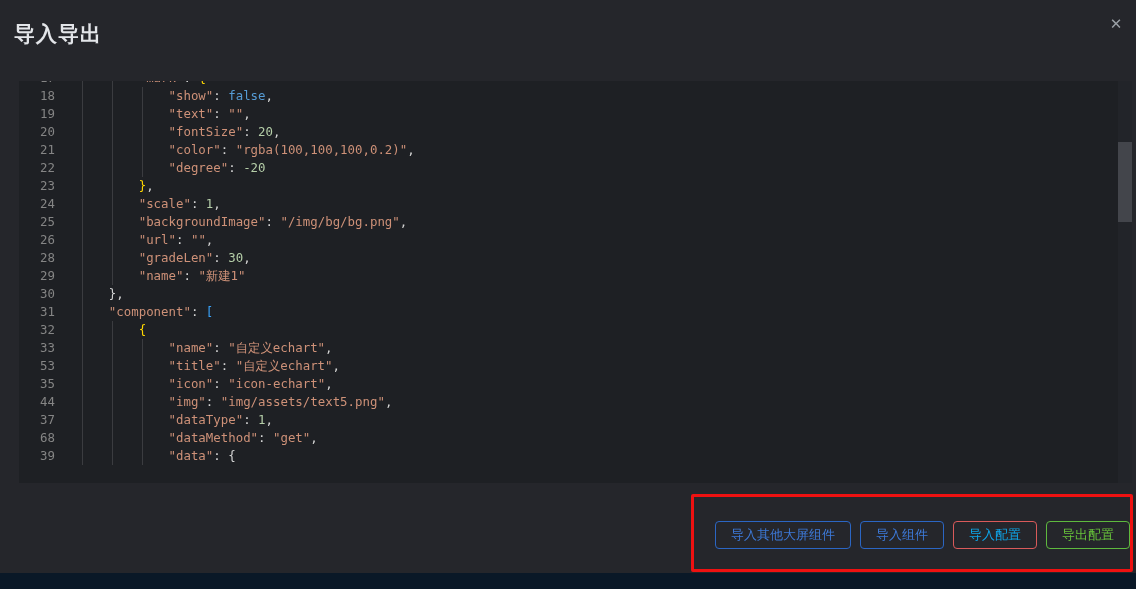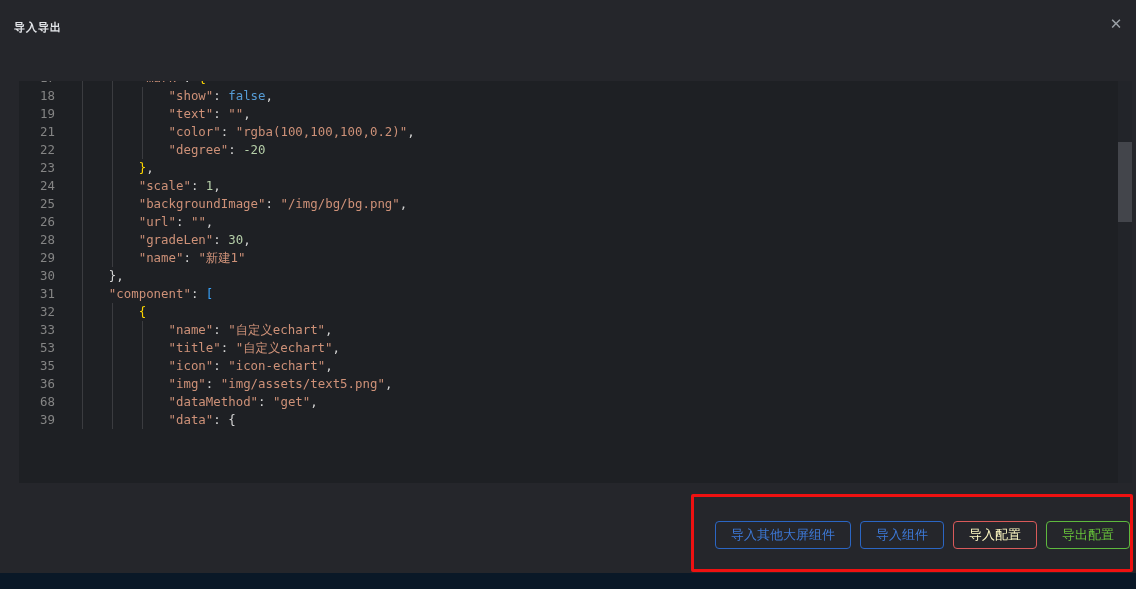--- a/index.html
+++ b/index.html
@@ -1,20 +1,20 @@
 <!DOCTYPE html>
 <html><head>
 <meta charset="utf-8">
 <style>
   * { margin:0; padding:0; box-sizing:border-box; }
   html,body { width:1136px; height:589px; overflow:hidden; }
   body { background:#0a1827; font-family:"Liberation Sans", sans-serif; position:relative; }
 
   .modal { position:absolute; left:0; top:0; width:1136px; height:573px; background:#25262b; }
-  .modal-title { position:absolute; left:14px; top:20px; font-size:11px; font-weight:bold;
+  .modal-title { position:absolute; left:14px; top:20px; font-size:21px; font-weight:bold;
                  color:#e3e5e9; letter-spacing:1px; }
   .close-btn { position:absolute; right:8px; top:12px; width:24px; height:24px;
                color:#9aa0a6; font-size:15px; line-height:24px; text-align:center; cursor:pointer; }
 
   
   .editor { position:absolute; left:19px; top:81px; width:1113px; height:402px;
             background:#1e2024; overflow:hidden; cursor:text; }
   .code-content { position:absolute; left:0; top:-12px; right:14px;
                   font-family:"DejaVu Sans Mono", monospace; font-size:12.4px; }
   .code-line { position:relative; height:18px; line-height:18px; white-space:pre; }
@@ -33,54 +33,56 @@
   .scrollbar { position:absolute; right:0; top:0; width:14px; height:402px; background:#222429; }
   .scroll-thumb { position:absolute; left:0; width:14px; top:61px; height:80px; background:#43454b; }
 
   
   .btn-row { position:absolute; left:700px; top:521px; width:430px; height:28px;
              display:flex; justify-content:flex-end; align-items:flex-start; gap:9px; }
   .btn { height:28px; padding:0 15px; background:transparent; border-radius:4px;
          font-size:13px; line-height:26px; border:1px solid transparent; cursor:pointer;
          font-family:"Liberation Sans", sans-serif; white-space:nowrap; }
   .btn-blue  { border-color:#2b66c4; color:#3d79d8; }
-  .btn-red   { border-color:#da5a5a; color:#fef9c3; }
+  .btn-red   { border-color:#da5a5a; color:#0ea5e9; }
   .btn-green { border-color:#5eb93e; color:#67c23a; }
 
   
   .annotation { position:absolute; left:691px; top:494px; width:442px; height:78px;
                 border:3px solid #ee1111; border-radius:2px; pointer-events:none; z-index:50; }
 </style>
 </head>
 <body>
 
 <div class="modal">
   <div class="modal-title">导入导出</div>
   <div class="close-btn">✕</div>
 
   <div class="editor">
     <div class="code-content">
         <div class="code-line"><span class="gutter">17</span><span class="code-cell"><span class="guide" style="left: 16px;"></span><span class="guide" style="left: 45.88px;"></span><span>        <span class="t-s">"mark"</span><span class="t-p">: </span><span class="t-b1">{</span></span></span></div>
         <div class="code-line"><span class="gutter">18</span><span class="code-cell"><span class="guide" style="left: 16px;"></span><span class="guide" style="left: 45.88px;"></span><span class="guide" style="left: 75.76px;"></span><span>            <span class="t-s">"show"</span><span class="t-p">: </span><span class="t-k">false</span><span class="t-p">,</span></span></span></div>
         <div class="code-line"><span class="gutter">19</span><span class="code-cell"><span class="guide" style="left: 16px;"></span><span class="guide" style="left: 45.88px;"></span><span class="guide" style="left: 75.76px;"></span><span>            <span class="t-s">"text"</span><span class="t-p">: </span><span class="t-s">""</span><span class="t-p">,</span></span></span></div>
+        <div class="code-line"><span class="gutter">20</span><span class="code-cell"><span class="guide" style="left: 16px;"></span><span class="guide" style="left: 45.88px;"></span><span class="guide" style="left: 75.76px;"></span><span>            <span class="t-s">"fontSize"</span><span class="t-p">: </span><span class="t-n">20</span><span class="t-p">,</span></span></span></div>
         <div class="code-line"><span class="gutter">21</span><span class="code-cell"><span class="guide" style="left: 16px;"></span><span class="guide" style="left: 45.88px;"></span><span class="guide" style="left: 75.76px;"></span><span>            <span class="t-s">"color"</span><span class="t-p">: </span><span class="t-s">"rgba(100,100,100,0.2)"</span><span class="t-p">,</span></span></span></div>
         <div class="code-line"><span class="gutter">22</span><span class="code-cell"><span class="guide" style="left: 16px;"></span><span class="guide" style="left: 45.88px;"></span><span class="guide" style="left: 75.76px;"></span><span>            <span class="t-s">"degree"</span><span class="t-p">: </span><span class="t-n">-20</span></span></span></div>
         <div class="code-line"><span class="gutter">23</span><span class="code-cell"><span class="guide" style="left: 16px;"></span><span class="guide" style="left: 45.88px;"></span><span>        <span class="t-b1">}</span><span class="t-p">,</span></span></span></div>
         <div class="code-line"><span class="gutter">24</span><span class="code-cell"><span class="guide" style="left: 16px;"></span><span class="guide" style="left: 45.88px;"></span><span>        <span class="t-s">"scale"</span><span class="t-p">: </span><span class="t-n">1</span><span class="t-p">,</span></span></span></div>
         <div class="code-line"><span class="gutter">25</span><span class="code-cell"><span class="guide" style="left: 16px;"></span><span class="guide" style="left: 45.88px;"></span><span>        <span class="t-s">"backgroundImage"</span><span class="t-p">: </span><span class="t-s">"/img/bg/bg.png"</span><span class="t-p">,</span></span></span></div>
         <div class="code-line"><span class="gutter">26</span><span class="code-cell"><span class="guide" style="left: 16px;"></span><span class="guide" style="left: 45.88px;"></span><span>        <span class="t-s">"url"</span><span class="t-p">: </span><span class="t-s">""</span><span class="t-p">,</span></span></span></div>
         <div class="code-line"><span class="gutter">28</span><span class="code-cell"><span class="guide" style="left: 16px;"></span><span class="guide" style="left: 45.88px;"></span><span>        <span class="t-s">"gradeLen"</span><span class="t-p">: </span><span class="t-n">30</span><span class="t-p">,</span></span></span></div>
         <div class="code-line"><span class="gutter">29</span><span class="code-cell"><span class="guide" style="left: 16px;"></span><span class="guide" style="left: 45.88px;"></span><span>        <span class="t-s">"name"</span><span class="t-p">: </span><span class="t-s">"新建1"</span></span></span></div>
         <div class="code-line"><span class="gutter">30</span><span class="code-cell"><span class="guide" style="left: 16px;"></span><span>    <span class="t-p">},</span></span></span></div>
         <div class="code-line"><span class="gutter">31</span><span class="code-cell"><span class="guide" style="left: 16px;"></span><span>    <span class="t-s">"component"</span><span class="t-p">: </span><span class="t-b2">[</span></span></span></div>
         <div class="code-line"><span class="gutter">32</span><span class="code-cell"><span class="guide" style="left: 16px;"></span><span class="guide" style="left: 45.88px;"></span><span>        <span class="t-b1">{</span></span></span></div>
         <div class="code-line"><span class="gutter">33</span><span class="code-cell"><span class="guide" style="left: 16px;"></span><span class="guide" style="left: 45.88px;"></span><span class="guide" style="left: 75.76px;"></span><span>            <span class="t-s">"name"</span><span class="t-p">: </span><span class="t-s">"自定义echart"</span><span class="t-p">,</span></span></span></div>
         <div class="code-line"><span class="gutter">53</span><span class="code-cell"><span class="guide" style="left: 16px;"></span><span class="guide" style="left: 45.88px;"></span><span class="guide" style="left: 75.76px;"></span><span>            <span class="t-s">"title"</span><span class="t-p">: </span><span class="t-s">"自定义echart"</span><span class="t-p">,</span></span></span></div>
         <div class="code-line"><span class="gutter">35</span><span class="code-cell"><span class="guide" style="left: 16px;"></span><span class="guide" style="left: 45.88px;"></span><span class="guide" style="left: 75.76px;"></span><span>            <span class="t-s">"icon"</span><span class="t-p">: </span><span class="t-s">"icon-echart"</span><span class="t-p">,</span></span></span></div>
-        <div class="code-line"><span class="gutter">36</span><span class="code-cell"><span class="guide" style="left: 16px;"></span><span class="guide" style="left: 45.88px;"></span><span class="guide" style="left: 75.76px;"></span><span>            <span class="t-s">"img"</span><span class="t-p">: </span><span class="t-s">"img/assets/text5.png"</span><span class="t-p">,</span></span></span></div>
+        <div class="code-line"><span class="gutter">44</span><span class="code-cell"><span class="guide" style="left: 16px;"></span><span class="guide" style="left: 45.88px;"></span><span class="guide" style="left: 75.76px;"></span><span>            <span class="t-s">"img"</span><span class="t-p">: </span><span class="t-s">"img/assets/text5.png"</span><span class="t-p">,</span></span></span></div>
+        <div class="code-line"><span class="gutter">37</span><span class="code-cell"><span class="guide" style="left: 16px;"></span><span class="guide" style="left: 45.88px;"></span><span class="guide" style="left: 75.76px;"></span><span>            <span class="t-s">"dataType"</span><span class="t-p">: </span><span class="t-n">1</span><span class="t-p">,</span></span></span></div>
         <div class="code-line"><span class="gutter">68</span><span class="code-cell"><span class="guide" style="left: 16px;"></span><span class="guide" style="left: 45.88px;"></span><span class="guide" style="left: 75.76px;"></span><span>            <span class="t-s">"dataMethod"</span><span class="t-p">: </span><span class="t-s">"get"</span><span class="t-p">,</span></span></span></div>
         <div class="code-line"><span class="gutter">39</span><span class="code-cell"><span class="guide" style="left: 16px;"></span><span class="guide" style="left: 45.88px;"></span><span class="guide" style="left: 75.76px;"></span><span>            <span class="t-s">"data"</span><span class="t-p">: </span><span class="t-p">{</span></span></span></div>
       </div>
     <div class="scrollbar">
       <div class="scroll-thumb"></div>
     </div>
   </div>
 
   <div class="btn-row">
       <button class="btn btn-blue">导入其他大屏组件</button>

